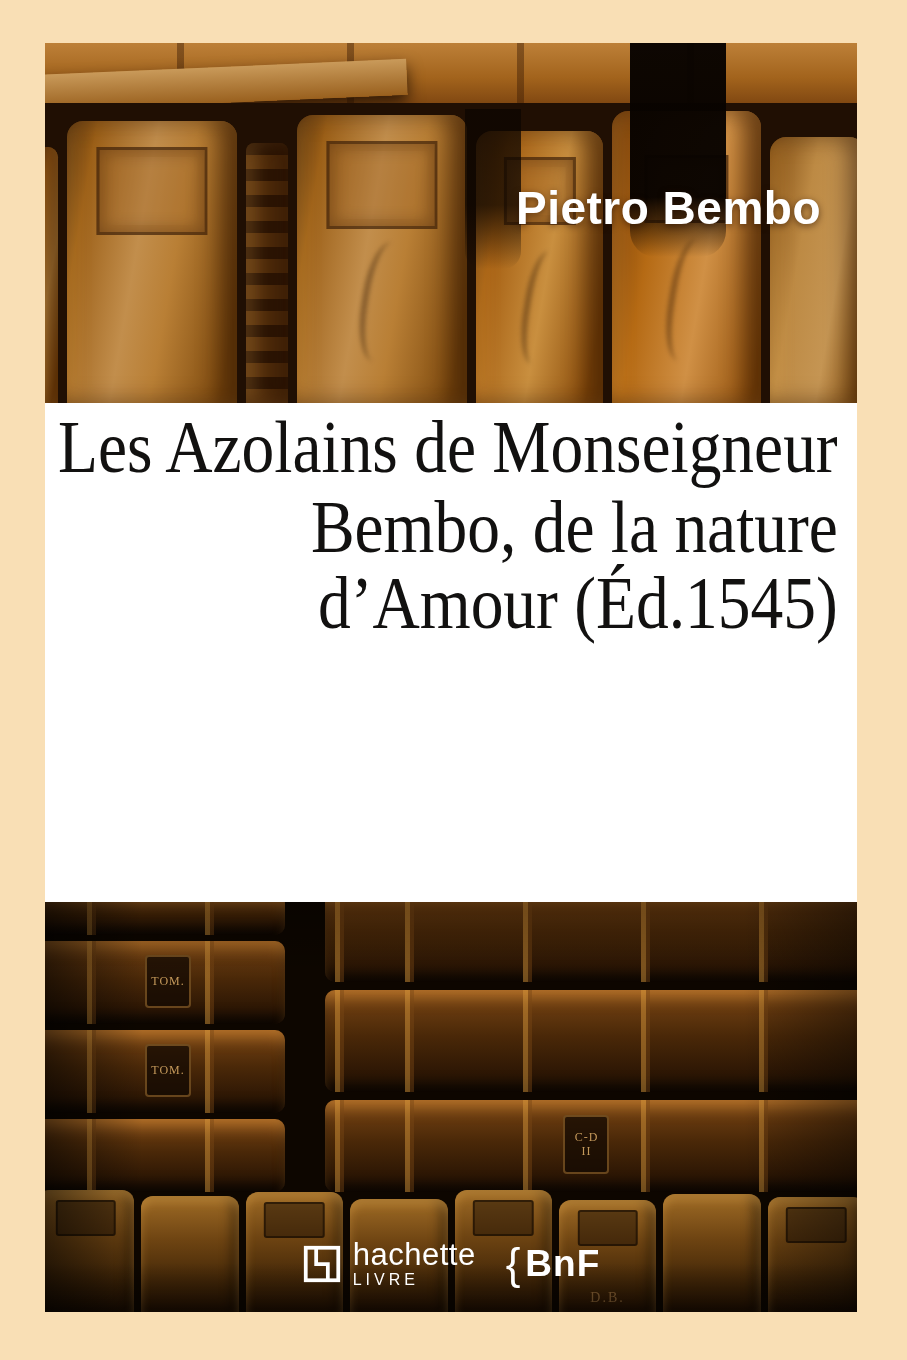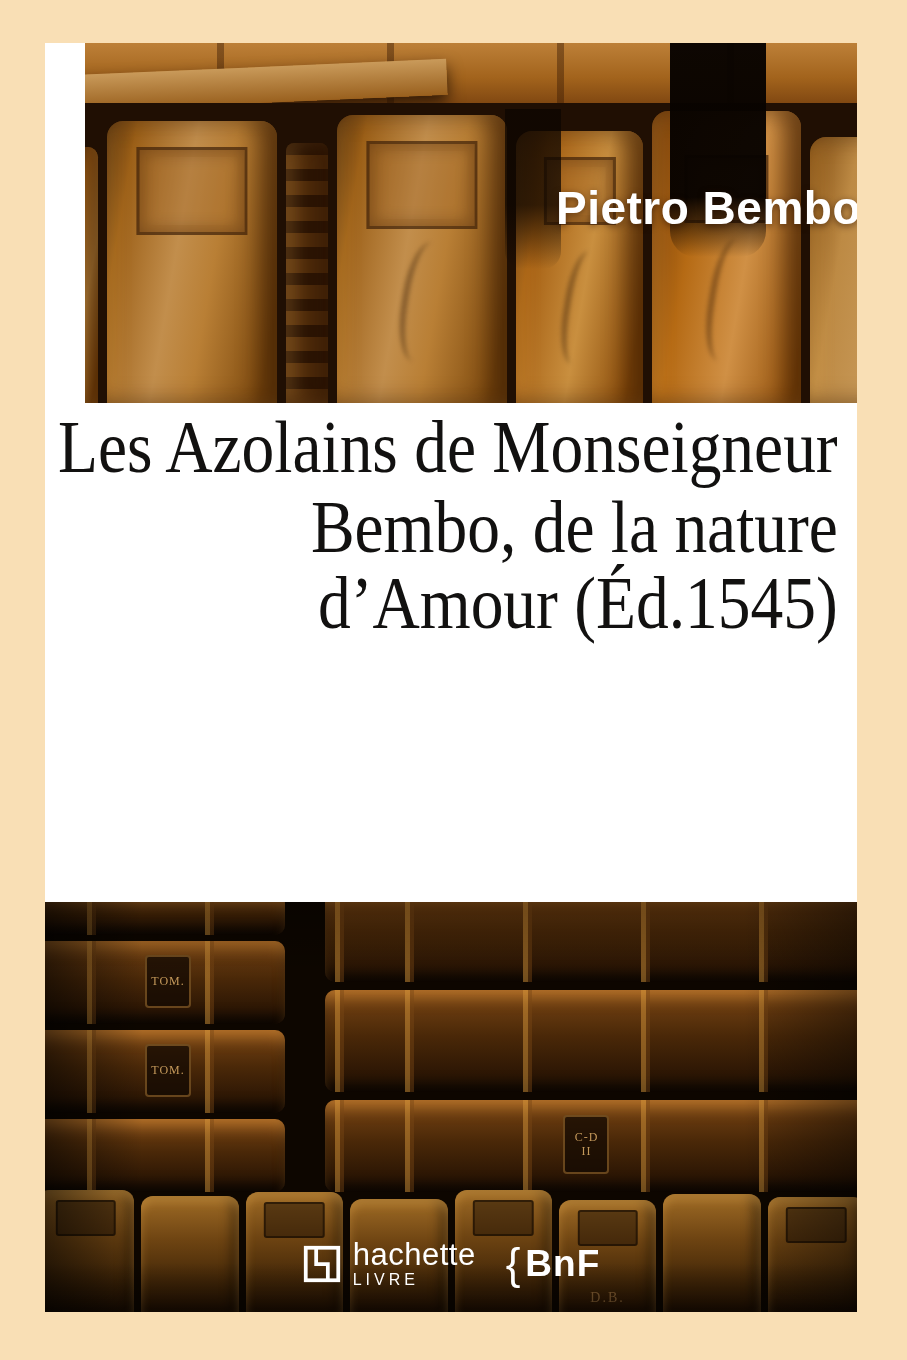--- a/index.html
+++ b/index.html
@@ -10,21 +10,21 @@
     overflow:hidden;position:relative;
   }
   .cover{
     position:absolute;left:45px;top:43px;width:812px;height:1269px;
     background:#ffffff;overflow:hidden;
   }
 
   
   .photo-top{
     position:absolute;left:0;top:0;width:812px;height:360px;
-    background:#8a4c0e;overflow:hidden;margin-left:40px;
+    background:#8a4c0e;overflow:hidden;
   }
   .lying-book{
     position:absolute;left:-8px;right:-8px;top:0;height:64px;
     background:linear-gradient(180deg,#bd8038 0%,#a2631c 55%,#7c4410 100%);
   }
   .lying-book .bands{
     position:absolute;inset:0;
     background:repeating-linear-gradient(90deg,transparent 0 140px,rgba(60,28,4,.45) 140px 147px,transparent 147px 170px);
   }
   .board{

